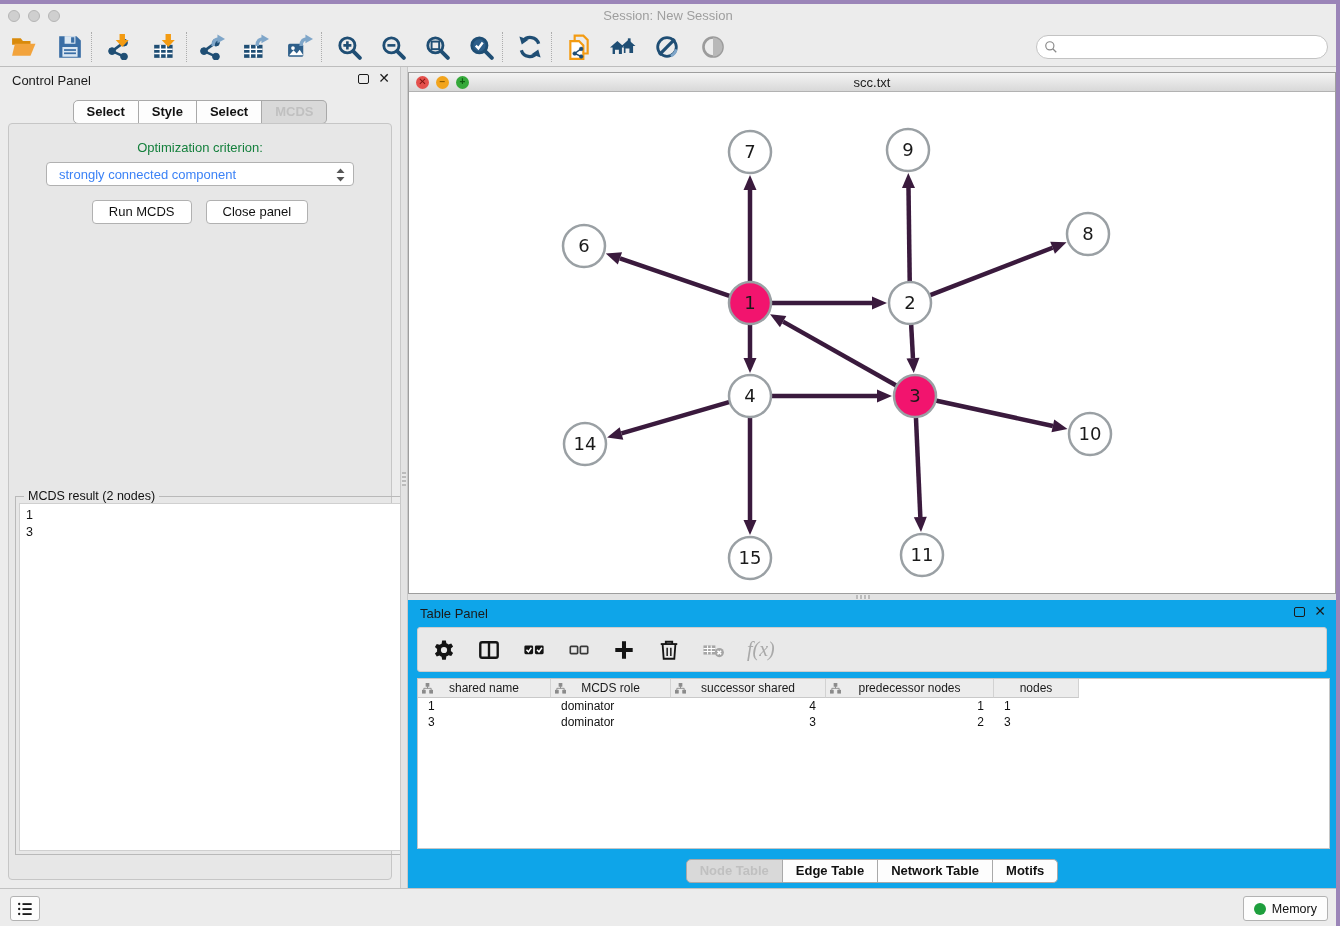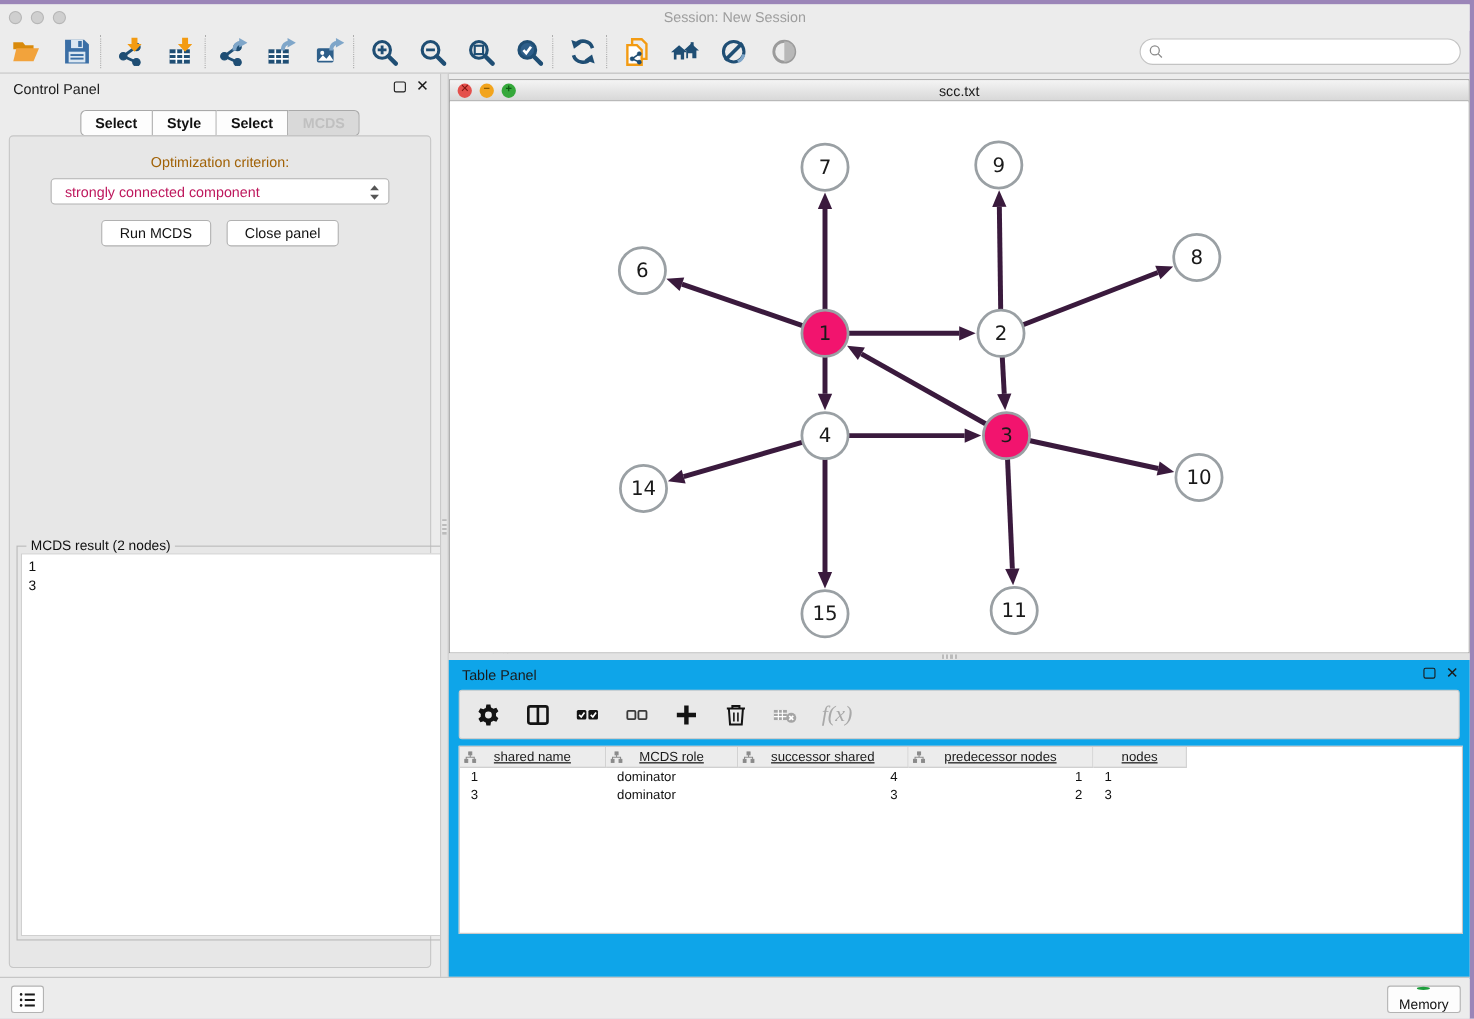--- a/index.html
+++ b/index.html
@@ -31,22 +31,22 @@
   .close-btn { font-size:14px; font-weight:bold; color:#1a1a1a; line-height:11px; }
 
   .tabrow { display:flex; justify-content:center; }
   .tab { font-size:13px; font-weight:bold; color:#111; background:#fdfdfd; border:1px solid #a9a9a9; border-left:none; padding:3px 13px 4px; white-space:nowrap; }
   .tab:first-child { border-left:1px solid #a9a9a9; border-radius:5px 0 0 5px; }
   .tab:last-child { border-radius:0 5px 5px 0; }
   .tab.selected { background:#d9d9d9; color:#c0c0c0; }
   .cp-tabs { position:absolute; left:0; top:33px; width:100%; }
 
   .cp-body { position:absolute; left:8px; top:56px; width:384px; height:757px; background:#e7e7e7; border:1px solid #c6c6c6; border-radius:4px; }
-  .opt-label { position:absolute; left:0; top:16px; width:100%; text-align:center; font-size:13px; color:#a16207; }
-  .criterion-select { position:absolute; left:37px; top:38px; width:308px; height:24px; background:#fff; border:1px solid #b1b1b1; border-radius:4px; font-size:13px; color:#be185d; display:flex; align-items:center; padding-left:12px; }
+  .opt-label { position:absolute; left:0; top:16px; width:100%; text-align:center; font-size:13px; color:#15803d; }
+  .criterion-select { position:absolute; left:37px; top:38px; width:308px; height:24px; background:#fff; border:1px solid #b1b1b1; border-radius:4px; font-size:13px; color:#3b82f6; display:flex; align-items:center; padding-left:12px; }
   .chevrons { position:absolute; right:7px; top:4px; }
   .btn-row { position:absolute; left:0; top:76px; width:100%; display:flex; justify-content:center; gap:14px; }
   .push-btn { font-size:13px; color:#111; background:#fff; border:1px solid #b1b1b1; border-radius:4px; padding:3px 16px 4px; }
 
   .result-box { position:absolute; left:6px; top:372px; width:447px; bottom:24px; border:1px solid #b9b9b9; }
   .result-legend { position:absolute; left:8px; top:-8px; background:#e7e7e7; font-size:12.5px; color:#111; padding:0 4px; }
   .result-inner { position:absolute; left:3px; top:6px; right:3px; bottom:3px; background:#fff; border:1px solid #d0d0d0; }
   .result-text { position:absolute; left:6px; top:3px; right:14px; font-size:12.5px; color:#111; line-height:17px; white-space:pre-line; }
   .result-scroll { position:absolute; right:0; top:0; width:9px; height:100%; background:#f2f2f2; border-left:1px solid #e0e0e0; }
 
@@ -64,33 +64,33 @@
   .nw-title { position:absolute; left:0; right:0; top:2px; text-align:center; font-size:13px; color:#1a1a1a; }
   .nw-canvas { position:absolute; left:0; top:20px; right:0; bottom:0; background:#fff; }
 
   
   .table-panel { position:absolute; left:408px; top:596px; width:928px; height:290px; background:#0ea5e9; }
   .tp-toolbar { position:absolute; left:9px; top:27px; width:910px; height:45px; background:#e9e9e9; border:1px solid #cdcdcd; border-radius:3px; display:flex; align-items:center; padding-left:14px; gap:21px; }
   .tp-icon { width:24px; height:24px; display:flex; align-items:center; justify-content:center; }
   .tp-icon svg { width:22px; height:22px; }
   .fx-label { font-family:"Liberation Serif","DejaVu Serif",serif; font-style:italic; font-size:20px; color:#a9a9a9; }
   .tp-table { position:absolute; left:9px; top:78px; width:913px; height:171px; background:#fff; border:1px solid #c6c6c6; overflow:hidden; }
-  .thead { display:flex;text-decoration:underline; }
+  .thead { display:flex; }
   .th { height:19px; background:#ececec; border-right:1px solid #d2d2d2; border-bottom:1px solid #c9c9c9; display:flex; align-items:center; font-size:12px; color:#1a1a1a; position:relative; }
   .th .tree { position:absolute; left:4px; top:4px; }
   .th .th-label { width:100%; text-align:center; }
   .trow { display:flex; height:16px; }
   .td { font-size:12px; color:#111; line-height:16px; padding:0 10px; white-space:nowrap; overflow:hidden; }
   .td.right { text-align:right; }
   .tp-tabs { position:absolute; left:0; top:259px; width:100%; }
 
   
   .status-bar { position:absolute; left:0; top:884px; width:100%; height:38px; background:#ececec; border-top:1px solid #c2c2c2; }
   .list-btn { position:absolute; left:10px; top:7px; width:30px; height:25px; background:#fdfdfd; border:1px solid #b3b3b3; border-radius:3px; display:flex; align-items:center; justify-content:center; }
-  .memory-btn { position:absolute; right:8px; top:7px; height:25px; background:#fdfdfd; border:1px solid #b3b3b3; border-radius:3px; display:flex; align-items:center; gap:6px; padding:0 10px; font-size:12.5px; color:#111;flex-direction:column; }
+  .memory-btn { position:absolute; right:8px; top:7px; height:25px; background:#fdfdfd; border:1px solid #b3b3b3; border-radius:3px; display:flex; align-items:center; gap:6px; padding:0 10px; font-size:12.5px; color:#111; }
   .mem-dot { width:12px; height:12px; border-radius:50%; }
 </style>
 </head>
 <body>
 
 <div class="app">
 
   <div class="titlebar">
     <div class="lights">
       <div class="light"></div>
@@ -542,20 +542,26 @@
           </div>
           <div class="trow">
             <div class="td" style="width: 133px;">3</div>
             <div class="td" style="width: 120px;">dominator</div>
             <div class="td right" style="width: 155px;">3</div>
             <div class="td right" style="width: 168px;">2</div>
             <div class="td" style="width: 85px;">3</div>
           </div>
         </div>
     </div>
+    <div class="tp-tabs tabrow" id="tp-tabs">
+        <div class="tab selected">Node Table</div>
+        <div class="tab">Edge Table</div>
+        <div class="tab">Network Table</div>
+        <div class="tab">Motifs</div>
+      </div>
   </div>
 
   <div class="status-bar">
     <div class="list-btn">
       <svg width="20" height="20" viewBox="0 0 24 24">
         <g fill="#1a1a1a">
             <circle cx="5" cy="6" r="1.4"></circle>
             <rect x="9" y="5" width="11" height="2.2"></rect>
             <circle cx="5" cy="12" r="1.4"></circle>
             <rect x="9" y="11" width="11" height="2.2"></rect>

